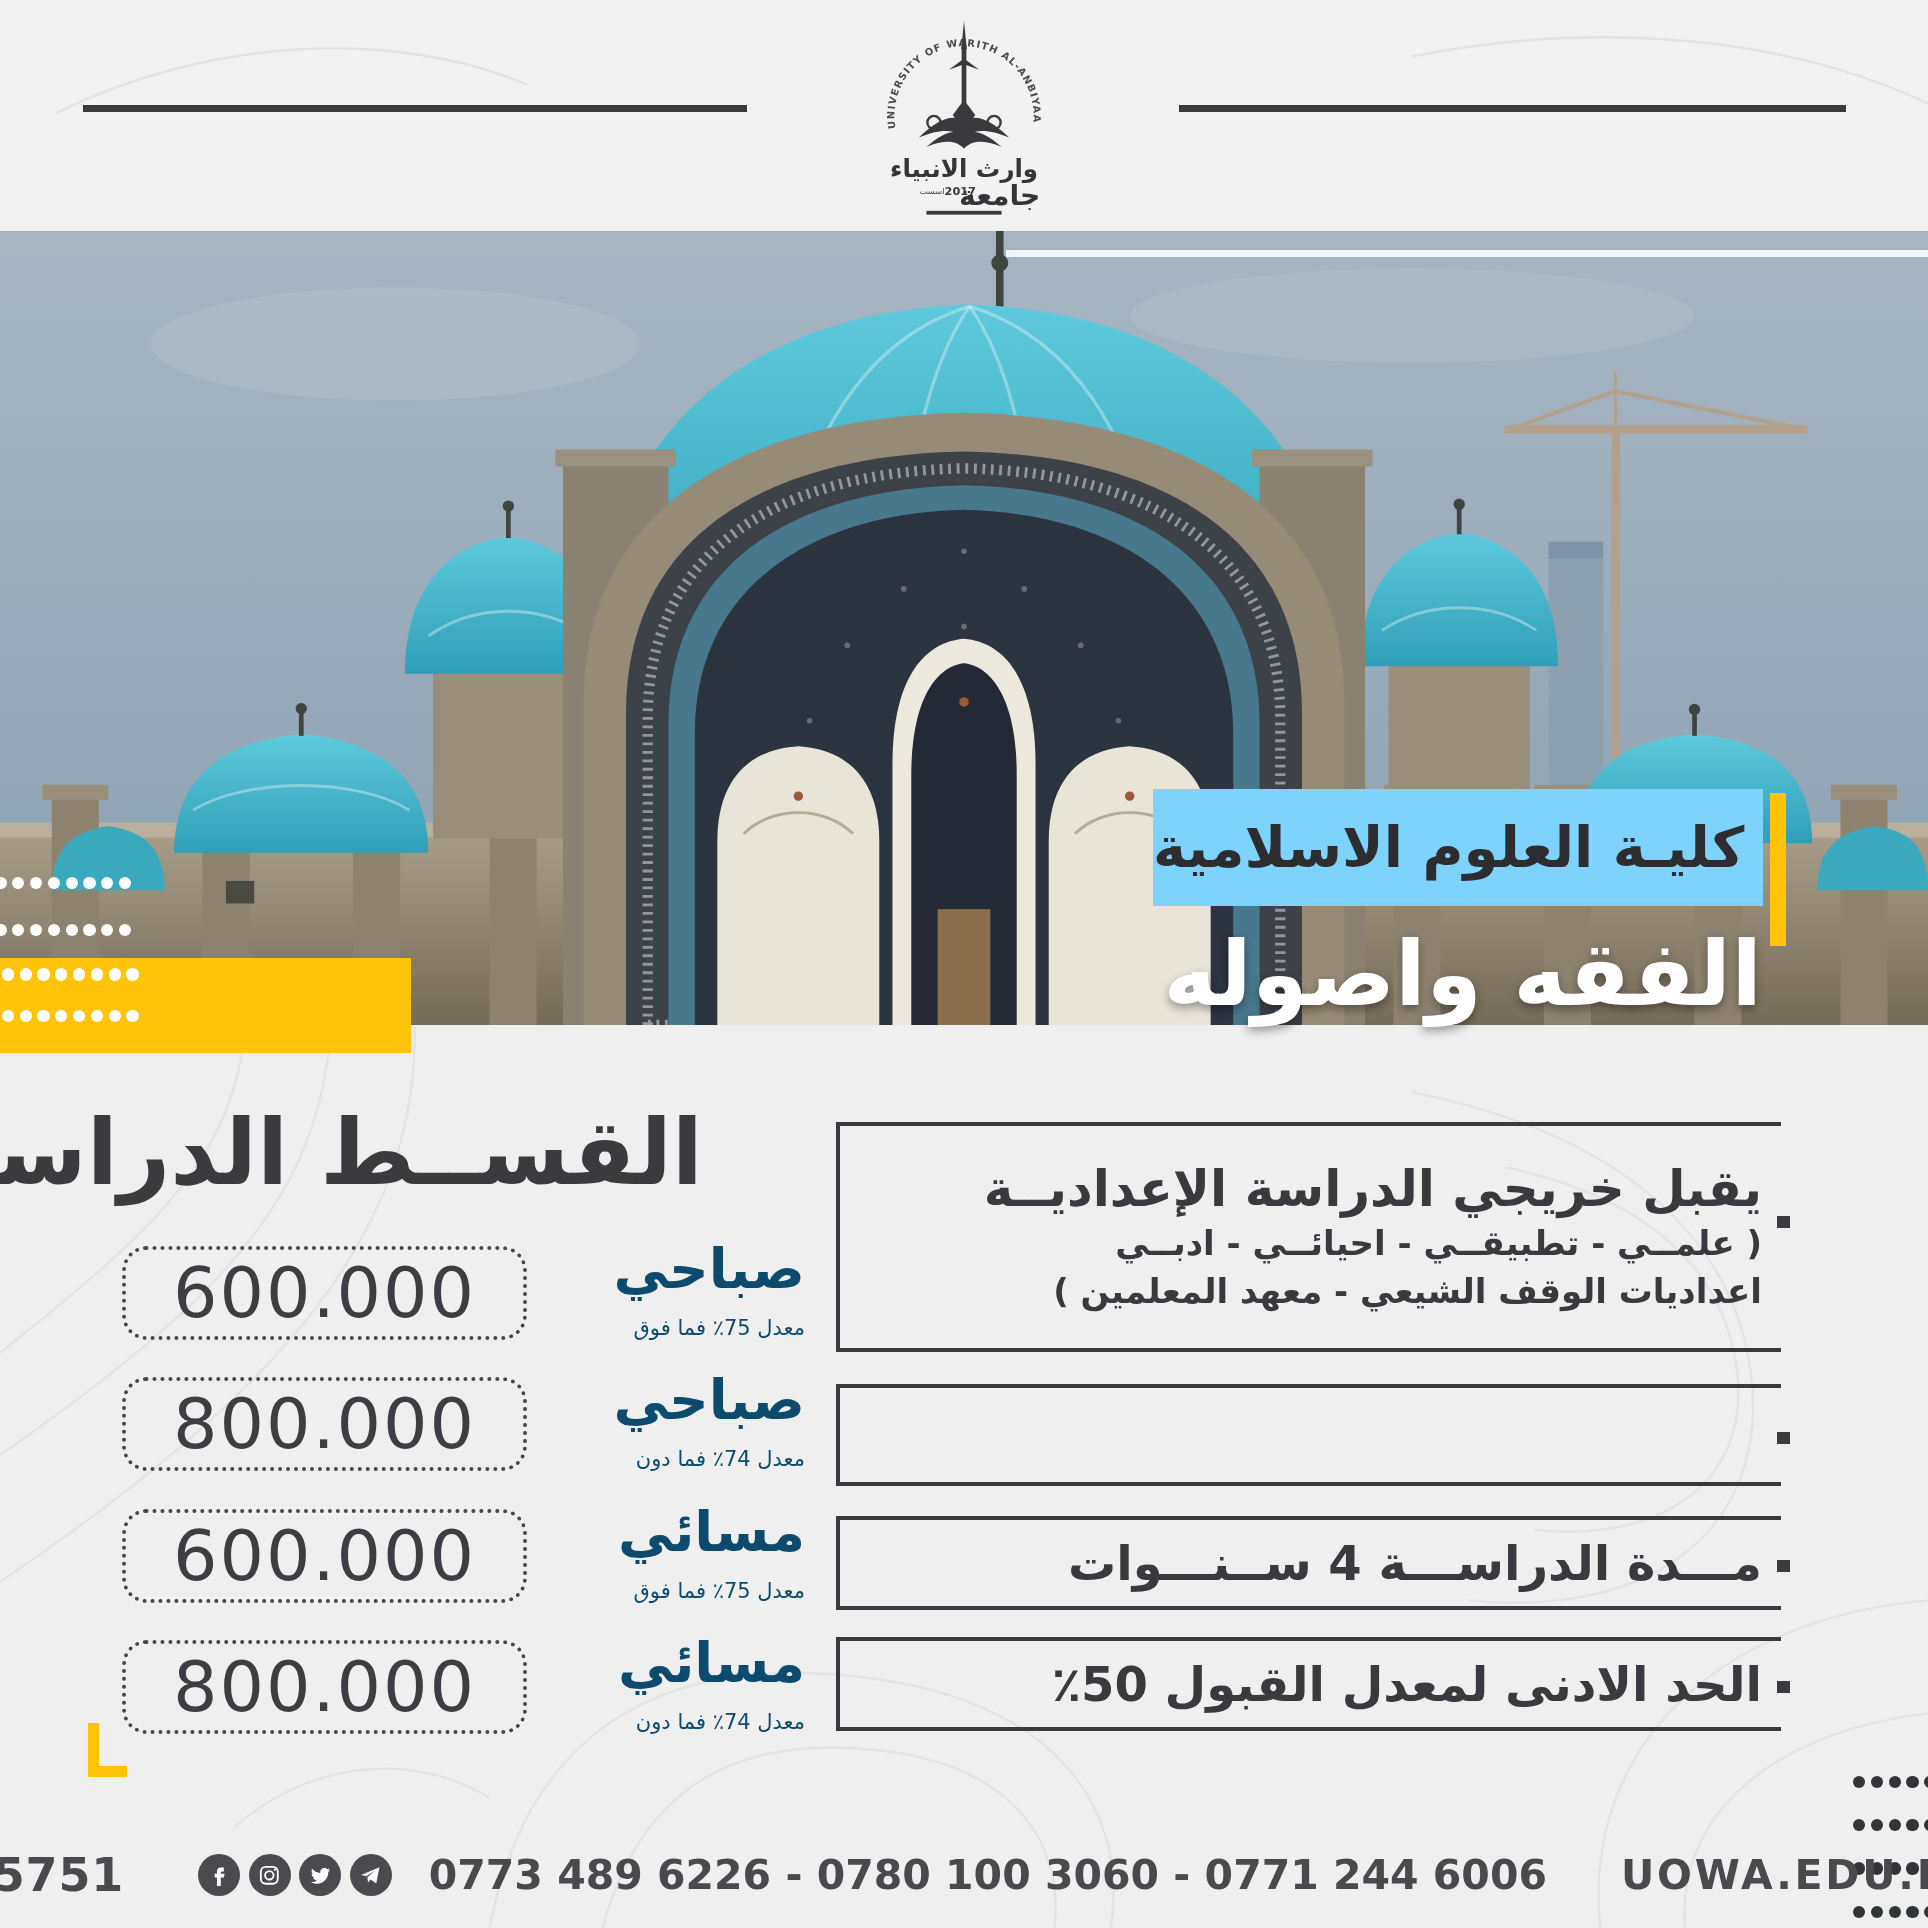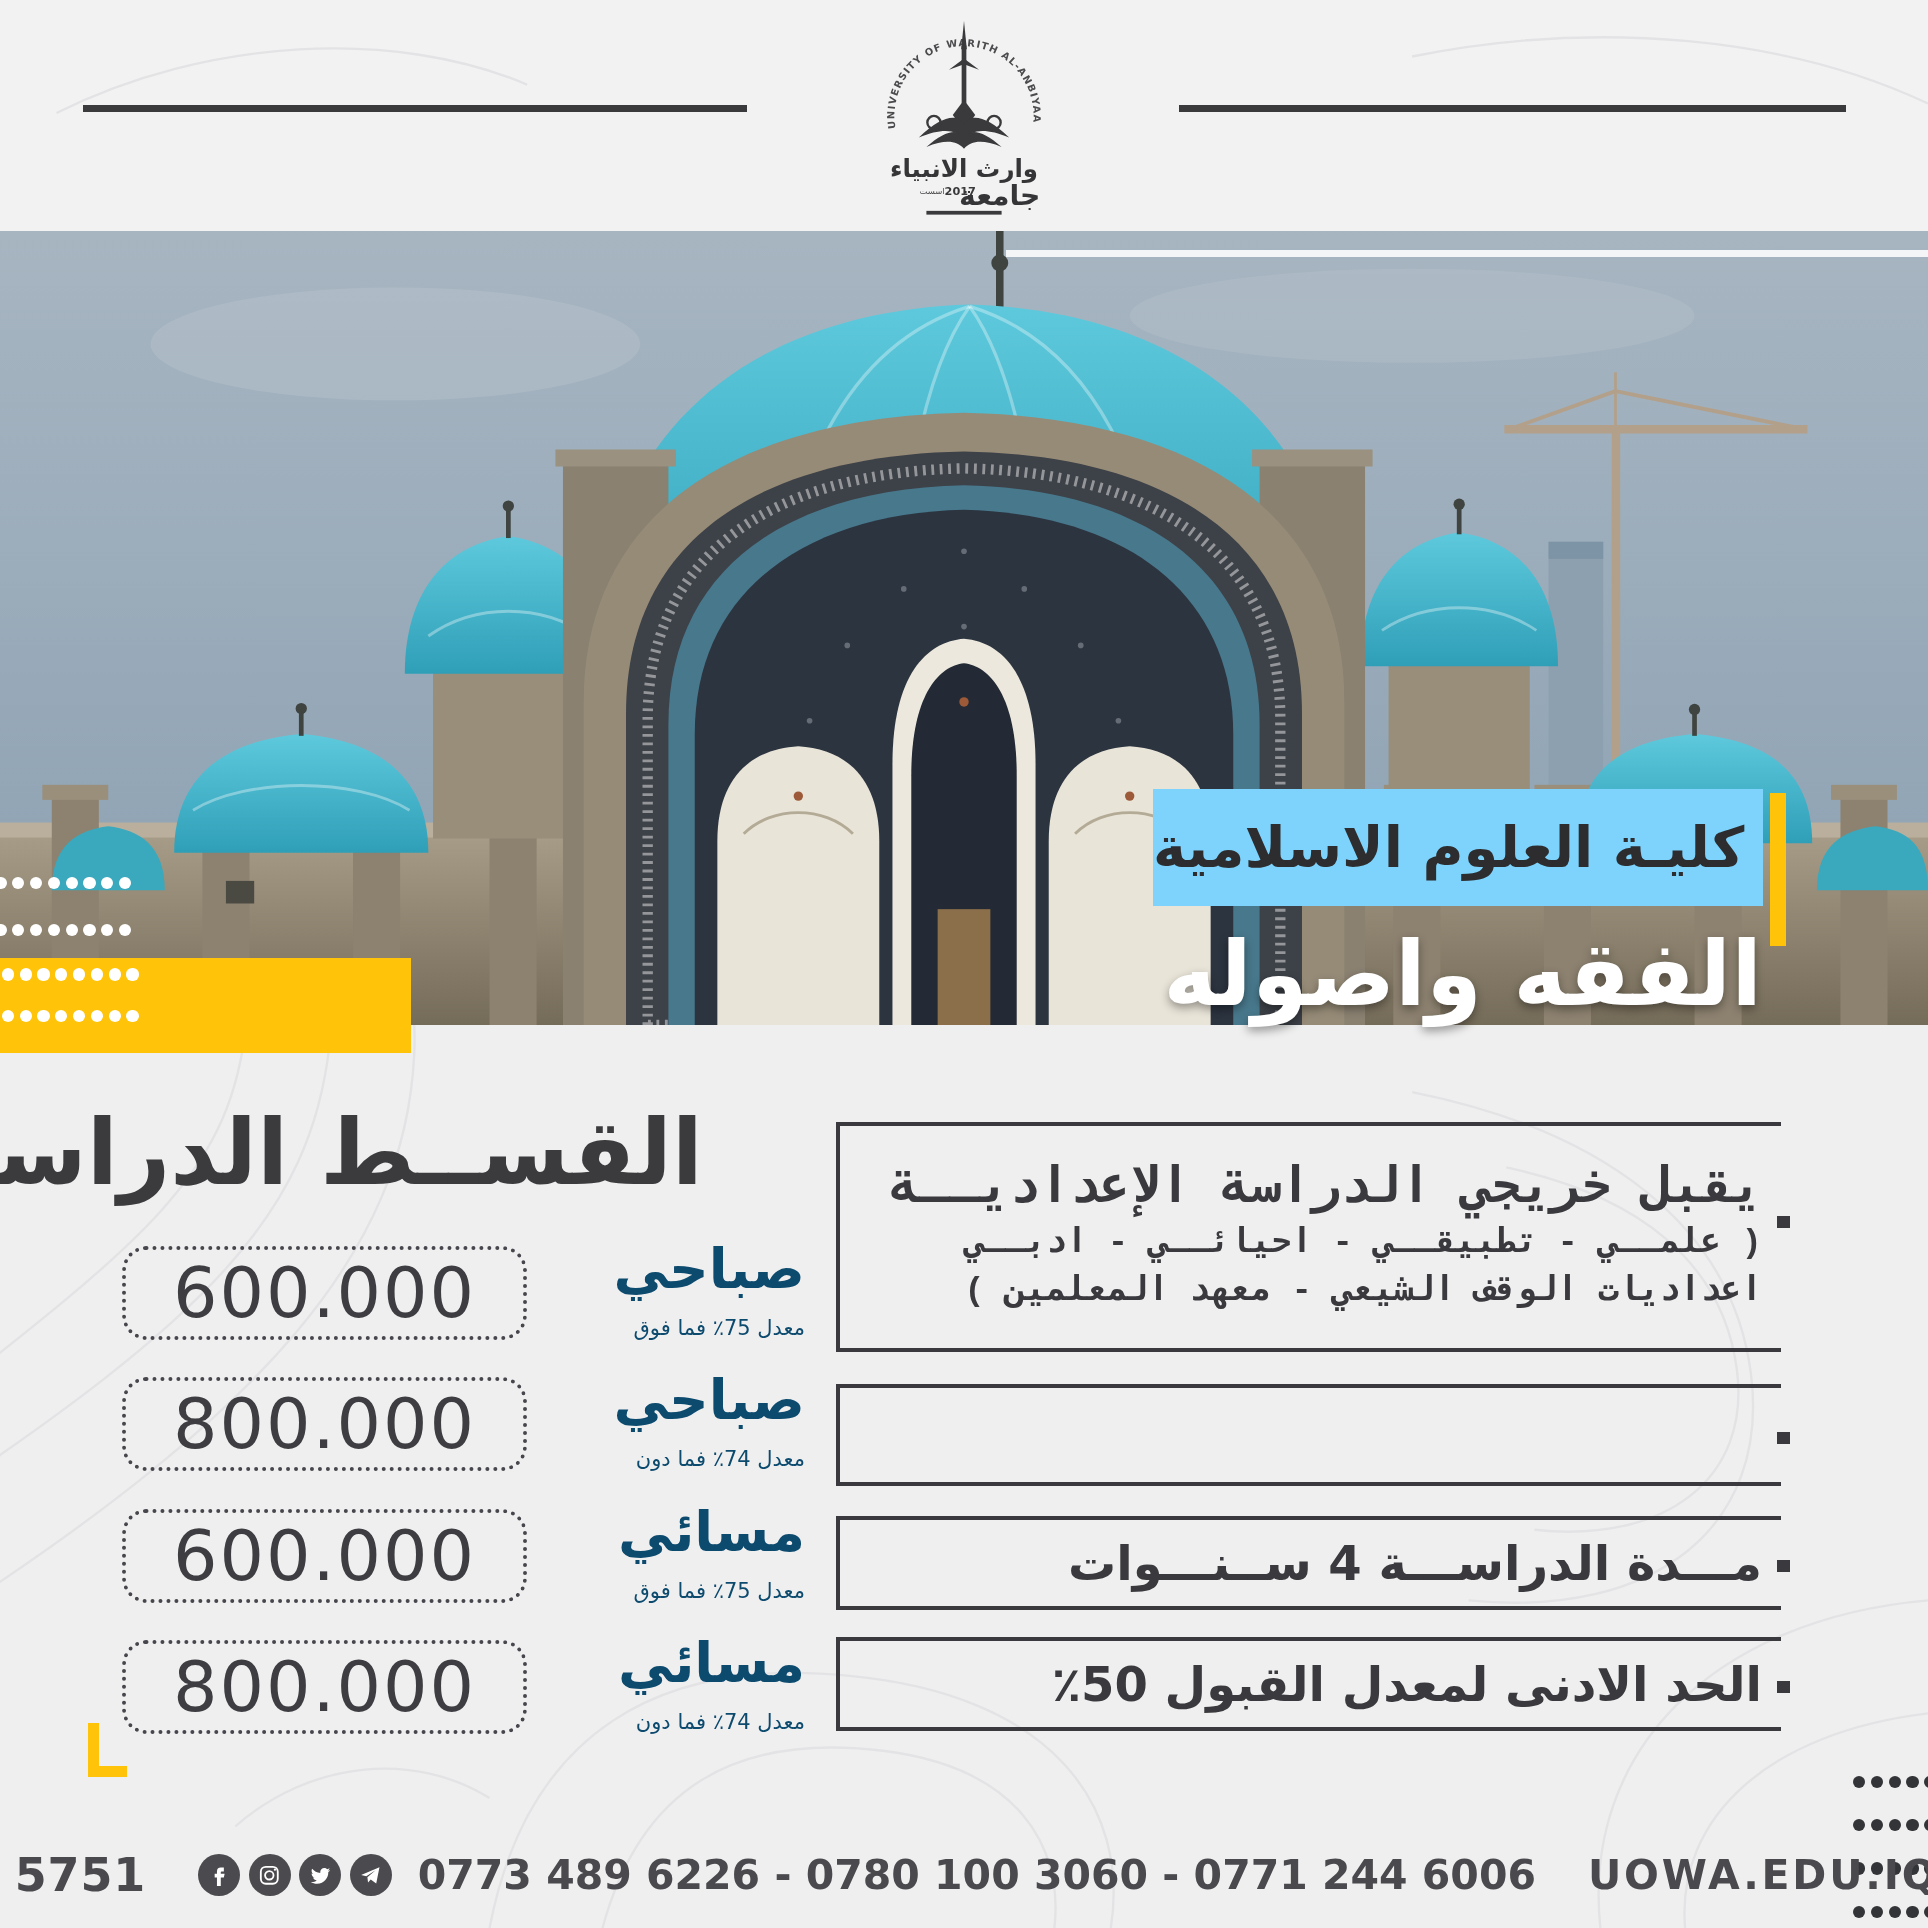--- a/index.html
+++ b/index.html
@@ -41,21 +41,21 @@
   .trow{left:108px;width:697px;height:98px;}
   .trow .amount{position:absolute;left:14px;top:0;width:405px;height:94px;
     border:4.7px dotted #46464c;border-radius:24.5px;box-sizing:border-box;
     display:flex;align-items:center;justify-content:center;
     font-size:70px;font-weight:500;color:#3e3e42;letter-spacing:1.9px;}
   .trow .lbl{position:absolute;right:0;top:-7.5px;text-align:right;direction:rtl;color:#0c4a6e;}
   .trow .lbl b{display:block;font-size:55px;font-weight:bold;line-height:1.12;}
   .trow .lbl small{display:block;font-size:21px;font-weight:normal;margin-top:16px;}
   
   .footer{left:113px;top:1847px;width:1702px;height:56px;display:flex;align-items:center;
-    justify-content:center;gap:26px;direction:ltr;color:#4a4a4e;}
+    justify-content:center;gap:37px;direction:ltr;color:#4a4a4e;}
   .footer .num{font-size:46px;font-weight:600;letter-spacing:0.9px;white-space:nowrap;}
   .footer .sep{width:4.7px;height:43px;background:#4a4a4e;border-radius:1.9px;}
   .socials{display:flex;gap:8.5px;}
   .scircle{width:42px;height:42px;border-radius:50%;background:#4b4b4f;
     display:flex;align-items:center;justify-content:center;}
   .site{font-size:41px;font-weight:600;letter-spacing:2.8px;white-space:nowrap;}
   .phones{font-size:41px;font-weight:600;white-space:nowrap;}
 </style>
 </head>
 <body>
@@ -280,21 +280,21 @@
         <i></i>
         <i></i>
         <i></i>
         <i></i>
         <i></i>
         <i></i>
         <i></i>
       </div>
   </div>
 
-  <div class="abs iblock" style="top:1122px;height:230px;font-family:Liberation Mono, monospace;">
+  <div class="abs iblock" style="top:1122px;height:230px;">
     <span class="bullet" style="top:90px;"></span>
     <h2>يقبل خريجي الدراسة الإعداديــة</h2>
     <p>( علمــي - تطبيقــي - احيائــي - ادبــي</p>
     <p>اعداديات الوقف الشيعي - معهد المعلمين )</p>
   </div>
   <div class="abs iblock" style="top:1384px;height:102px;">
     <span class="bullet" style="top:44px;"></span>
   </div>
   <div class="abs iblock" style="top:1516px;height:94px;padding-left:9px;">
     <span class="bullet" style="top:40px;"></span>

